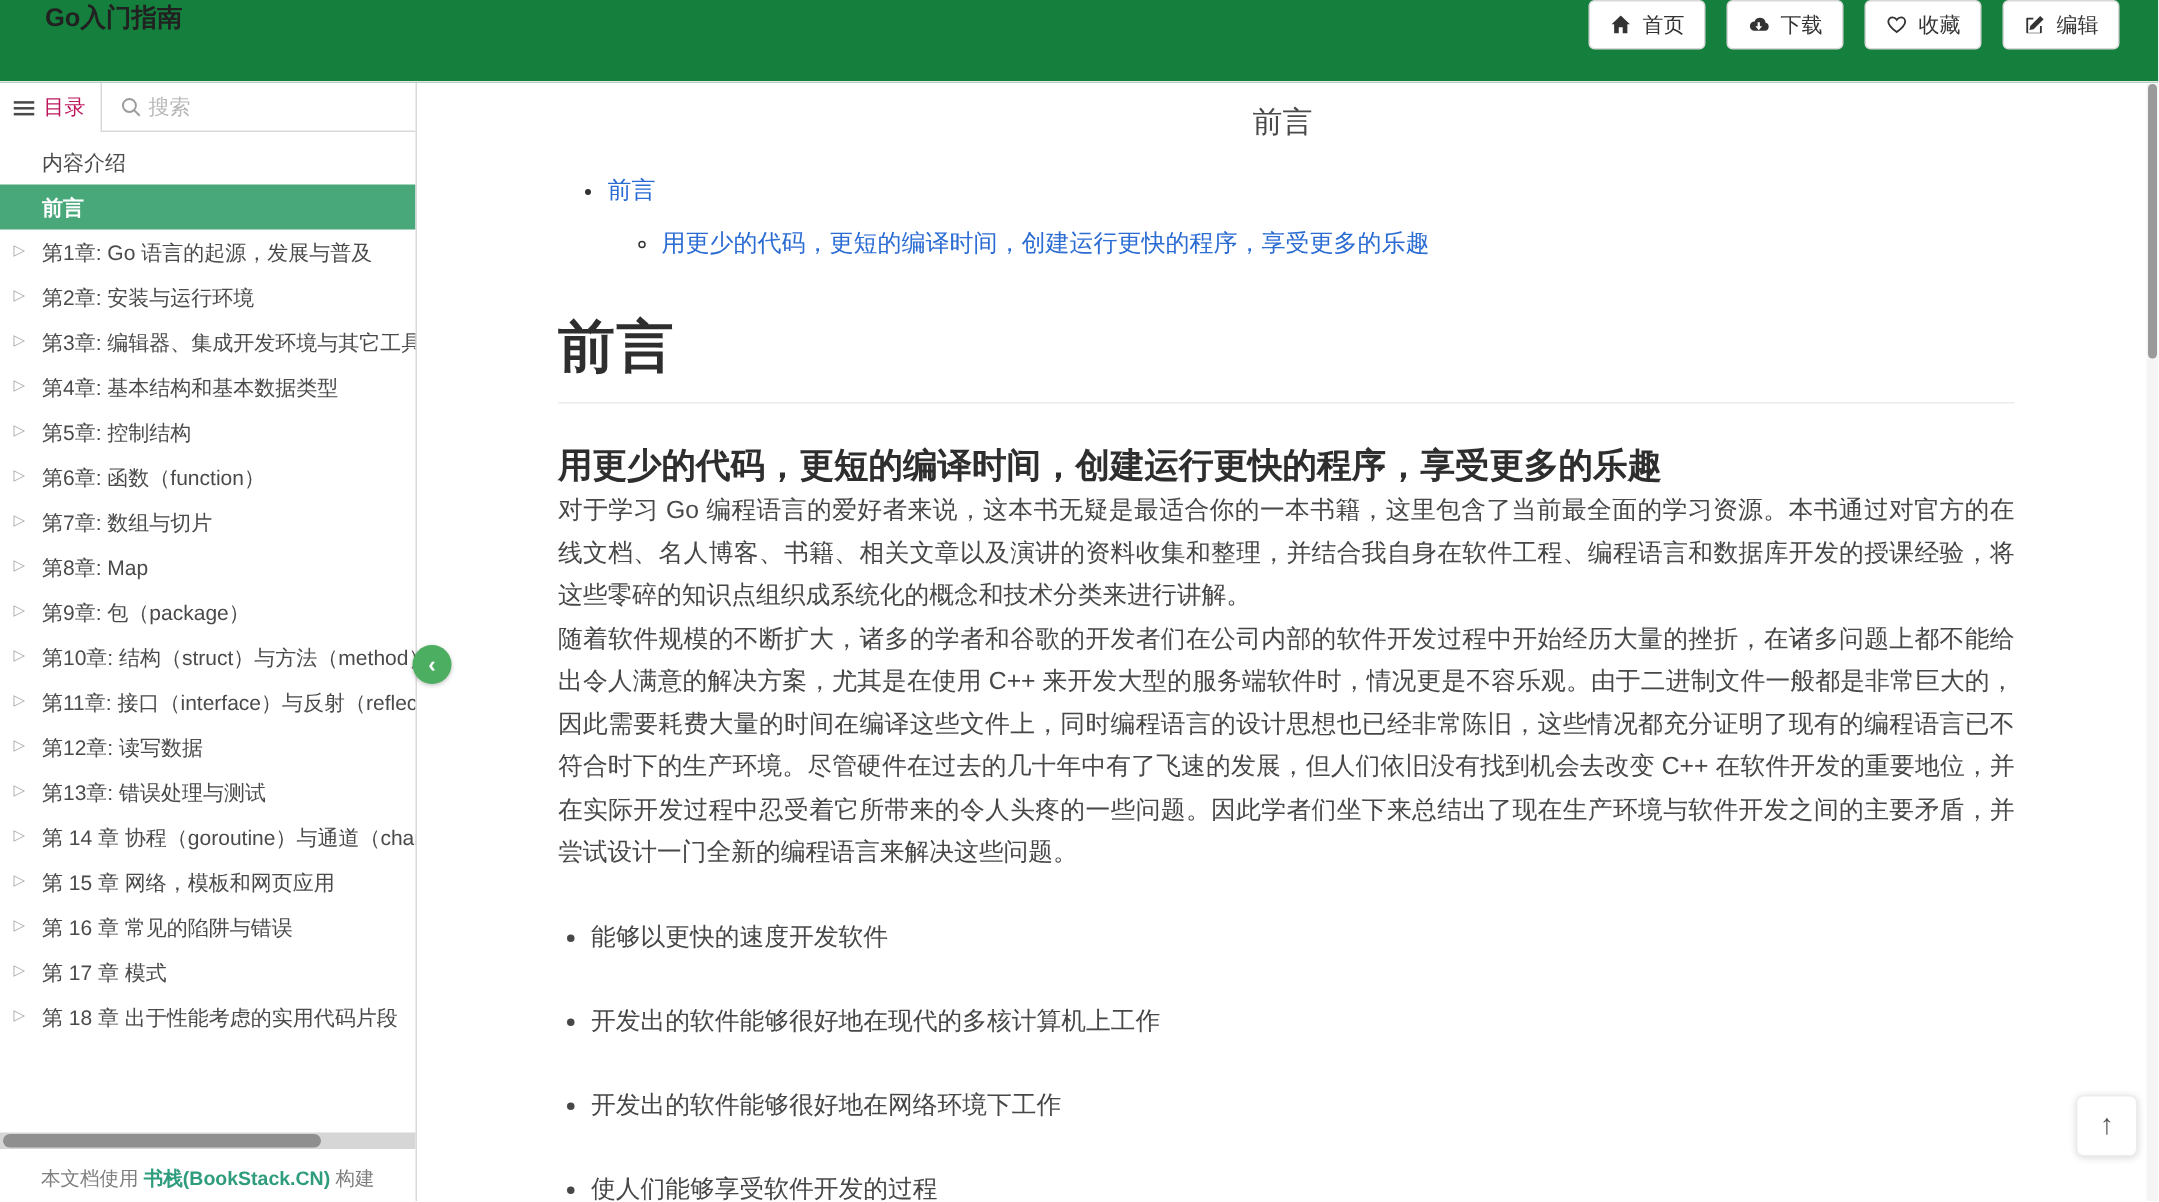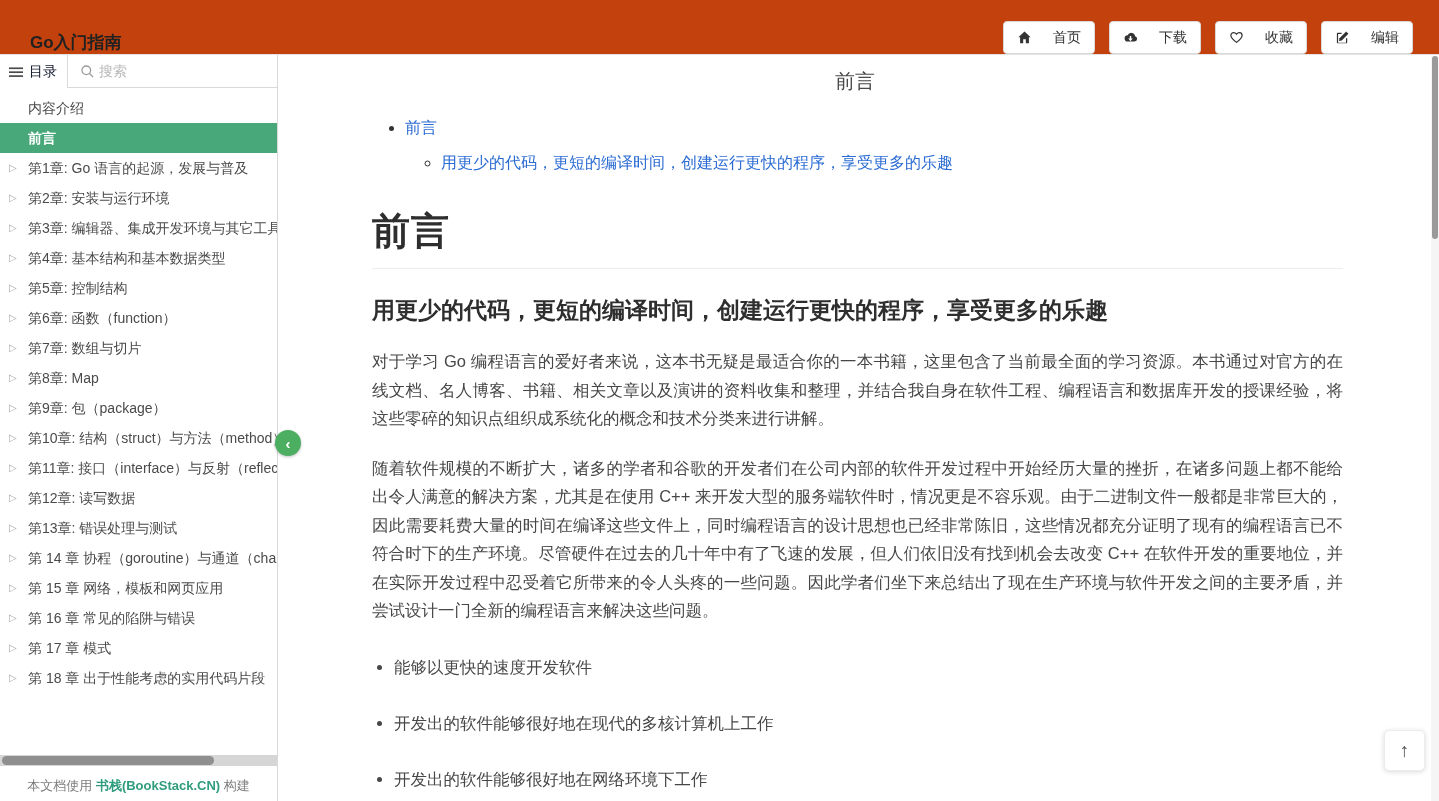--- a/index.html
+++ b/index.html
@@ -1,36 +1,36 @@
 <!DOCTYPE html>
 <html><head>
 <meta charset="utf-8">
 <style>
   * { box-sizing: border-box; margin: 0; padding: 0; }
   html,body { width:1439px; height:801px; overflow:hidden; background:#fff;
     font-family:"Liberation Sans","DejaVu Sans",sans-serif; color:#4a4a4a; }
   .page { position:relative; width:1439px; height:801px; background:#fff; overflow:hidden; }
 
   
-  .topbar { position:absolute; top:0; left:0; width:100%; height:55px; background:#c2410c;
-    border-bottom:1px solid #e4e4e4; display:flex; align-items:flex-end; justify-content:space-between;
+  .topbar { position:absolute; top:0; left:0; width:100%; height:55px; background:#15803d;
+    border-bottom:1px solid #e4e4e4; display:flex; align-items:flex-start; justify-content:space-between;
     padding:0 26px 0 30px; z-index:30; }
   .book-title { font-size:17px; font-weight:bold; color:#212121; }
   .actions { display:flex; gap:14px; }
   .action-btn { height:33px; padding:0 13px; border:1px solid #d8d8d8; border-radius:4px;
-    background:#fff; display:flex; align-items:center; gap:21px; font-size:14px; color:#333;
+    background:#fff; display:flex; align-items:center; gap:7px; font-size:14px; color:#333;
     cursor:pointer; font-family:inherit; }
   .action-btn svg { width:15px; height:15px; fill:#333; }
 
   
   .sidebar { position:absolute; top:55px; left:0; width:278px; bottom:0; background:#fff;
     border-right:1px solid #d9d9d9; z-index:10; }
   .tabs { display:flex; height:33px; }
   .tab-toc { display:flex; align-items:center; gap:6px; padding:0 10px 0 9px;
-    border-right:1px solid #d9d9d9; font-size:14px; color:#0f172a; cursor:pointer; }
+    border-right:1px solid #d9d9d9; font-size:14px; color:#be185d; cursor:pointer; }
   .tab-toc svg { width:14px; height:14px; }
   .tab-search { flex:1; display:flex; align-items:center; gap:4px; padding-left:12px;
     border-bottom:1px solid #d9d9d9; }
   .tab-search svg { width:15px; height:15px; }
   .search-input { border:none; outline:none; font-size:14px; color:#444; width:150px;
     font-family:inherit; background:transparent; }
   .search-input::placeholder { color:#b8b8b8; }
   .toc-list { position:absolute; top:33px; left:0; right:0; bottom:46px; overflow:hidden; padding-top:5px; }
   .toc-item { height:30px; line-height:30px; padding-left:28px; font-size:14px; color:#4a4a4a;
     white-space:nowrap; overflow:hidden; position:relative; cursor:pointer; }
@@ -49,21 +49,21 @@
   .main { position:absolute; left:279px; top:55px; right:8px; bottom:0; background:#fff; overflow:hidden; }
   .page-title { text-align:center; font-size:20px; color:#4a4a4a; margin-top:13px; font-weight:normal; }
   .doc { margin:0 88px 0 93px; }
   .toc-links { margin-top:15px; padding-left:33px; list-style:disc; }
   .toc-links li { font-size:16px; line-height:35px; color:#333; }
   .toc-links ul { list-style:circle; padding-left:36px; }
   .toc-links a { color:#2b6cd3; text-decoration:none; cursor:pointer; }
   .doc-h1 { font-size:38px; color:#2e2e2e; margin-top:26px; font-weight:bold; letter-spacing:1px; }
   .doc-rule { border:none; border-top:1px solid #ececec; margin-top:11px; }
   .doc-h2 { font-size:23px; color:#2e2e2e; margin-top:26px; font-weight:bold; }
-  .doc-body p { font-size:16.5px; line-height:28.5px; color:#474747; margin-top:21px; text-align:justify; }
+  .doc-body p { font-size:16.5px; line-height:28.5px; color:#474747; text-align:justify; }
   .doc-list { margin-top:8px; padding-left:22px; list-style:disc; }
   .doc-list li { font-size:16.5px; line-height:28px; color:#474747;margin-top:28px; }
 
   
   .v-scrollbar { position:absolute; right:0; top:56px; width:8px; bottom:0; background:#f5f5f5; z-index:25; cursor:pointer; }
   .v-thumb { position:absolute; top:0; left:1px; width:6px; height:183px; background:#9a9a9a; border-radius:3px; cursor:grab; }
   .back-top { position:absolute; right:14px; bottom:30px; width:41px; height:41px; border:1px solid #ececec;
     border-radius:5px; background:#fff; box-shadow:0 1px 5px rgba(0,0,0,.15); display:flex; align-items:center;
     justify-content:center; color:#555; font-size:19px; font-weight:bold; z-index:26; cursor:pointer; }
   .status-bubble { position:absolute; left:0; bottom:0; width:479px; height:21px; background:#f4f4f4;

